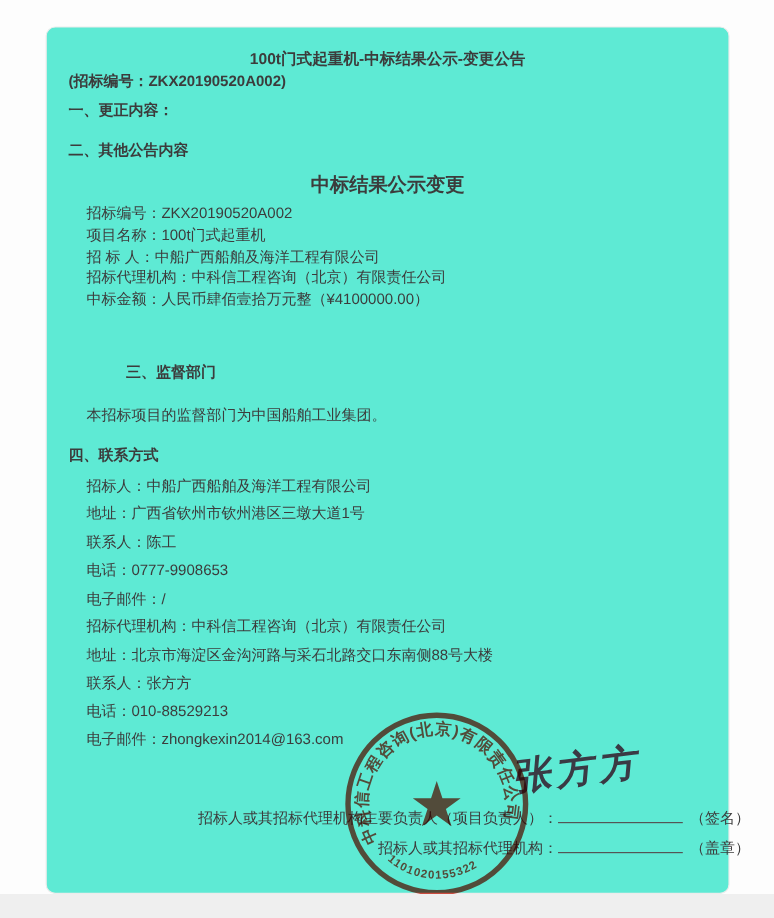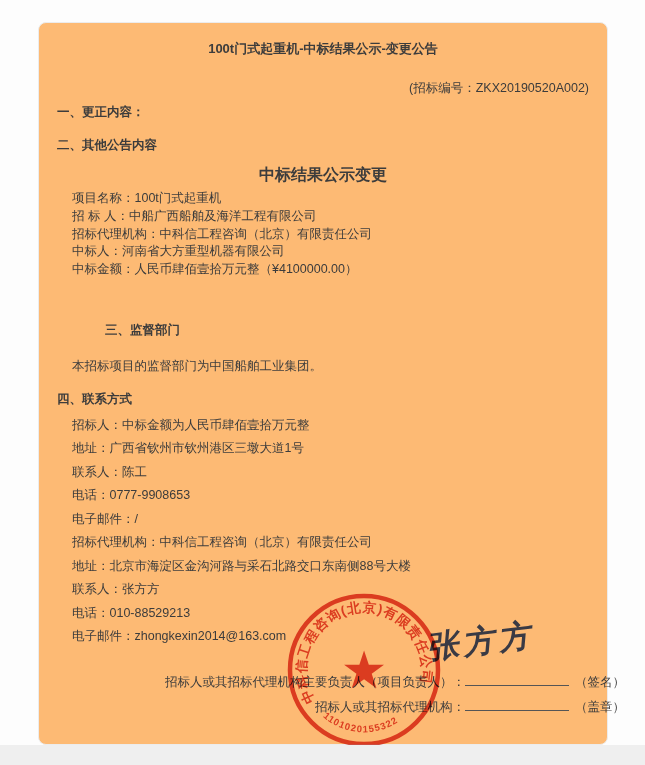--- a/index.html
+++ b/index.html
@@ -1,24 +1,24 @@
 <!DOCTYPE html>
 <html><head>
 <meta charset="utf-8">
 <style>
   * { margin:0; padding:0; box-sizing:border-box; }
   html,body { width:645px; height:765px; background:#ffffff; overflow:hidden;
     font-family:"Liberation Sans","DejaVu Sans",sans-serif; color:#3c3c3c; }
   .stage { position:relative; width:645px; height:765px; background:#fdfdfd; }
   .footer-band { position:absolute; left:0; top:745px; width:645px; height:20px; background:#efefef; }
   .doc-card { position:absolute; left:38px; top:22px; width:570px; height:723px;
-    background:#fdba74; border:1px solid #ececec; border-radius:8px;
+    background:#5eead4; border:1px solid #ececec; border-radius:8px;
     padding:14px 18px; font-size:12.5px; line-height:18px; overflow:hidden; }
   .doc-title { text-align:center; font-weight:bold; font-size:13px; line-height:20px; margin-top:2px; }
-  .doc-subtitle { text-align:right; font-weight:normal; font-size:12.5px; margin-top:20px; }
+  .doc-subtitle { text-align:left; font-weight:bold; font-size:12.5px; margin-top:0; }
   .sec-heading { font-weight:bold; margin-top:6px; }
   .para { margin-top:6px; line-height:26px; text-indent:2em; text-align:justify; }
   .sec2-heading { margin-top:15px; }
   .result-title { text-align:center; font-weight:bold; font-size:16px; line-height:22px; margin-top:10px; }
   .details { margin-top:4px; margin-left:15px; }
   .details div { line-height:17.8px; }
   .sec3-heading { margin-top:42px;margin-left:48px; }
   .sec3-body { margin-top:18px; margin-left:15px; }
   .sec4-heading { margin-top:15px; }
   .contact { margin-top:6px; margin-left:15px; }
@@ -42,33 +42,33 @@
 
     <div class="doc-title">100t门式起重机-中标结果公示-变更公告</div>
     <div class="doc-subtitle">(招标编号：ZKX20190520A002)</div>
 
     <div class="sec-heading">一、更正内容：</div>
 
     <div class="sec-heading sec2-heading">二、其他公告内容</div>
     <div class="result-title">中标结果公示变更</div>
 
     <div class="details">
+      <div>招标编号：ZKX20190520A002</div>
       <div>项目名称：100t门式起重机</div>
       <div>招 标 人：中船广西船舶及海洋工程有限公司</div>
       <div>招标代理机构：中科信工程咨询（北京）有限责任公司</div>
-      <div>中标人：河南省大方重型机器有限公司</div>
       <div>中标金额：人民币肆佰壹拾万元整（¥4100000.00）</div>
     </div>
 
     <div class="sec-heading sec3-heading">三、监督部门</div>
     <div class="sec3-body">本招标项目的监督部门为中国船舶工业集团。</div>
 
     <div class="sec-heading sec4-heading">四、联系方式</div>
     <div class="contact">
-      <div>招标人：中标金额为人民币肆佰壹拾万元整</div>
+      <div>招标人：中船广西船舶及海洋工程有限公司</div>
       <div>地址：广西省钦州市钦州港区三墩大道1号</div>
       <div>联系人：陈工</div>
       <div>电话：0777-9908653</div>
       <div>电子邮件：/</div>
       <div>招标代理机构：中科信工程咨询（北京）有限责任公司</div>
       <div>地址：北京市海淀区金沟河路与采石北路交口东南侧88号大楼</div>
       <div>联系人：张方方</div>
       <div>电话：010-88529213</div>
       <div>电子邮件：zhongkexin2014@163.com</div>
     </div>

